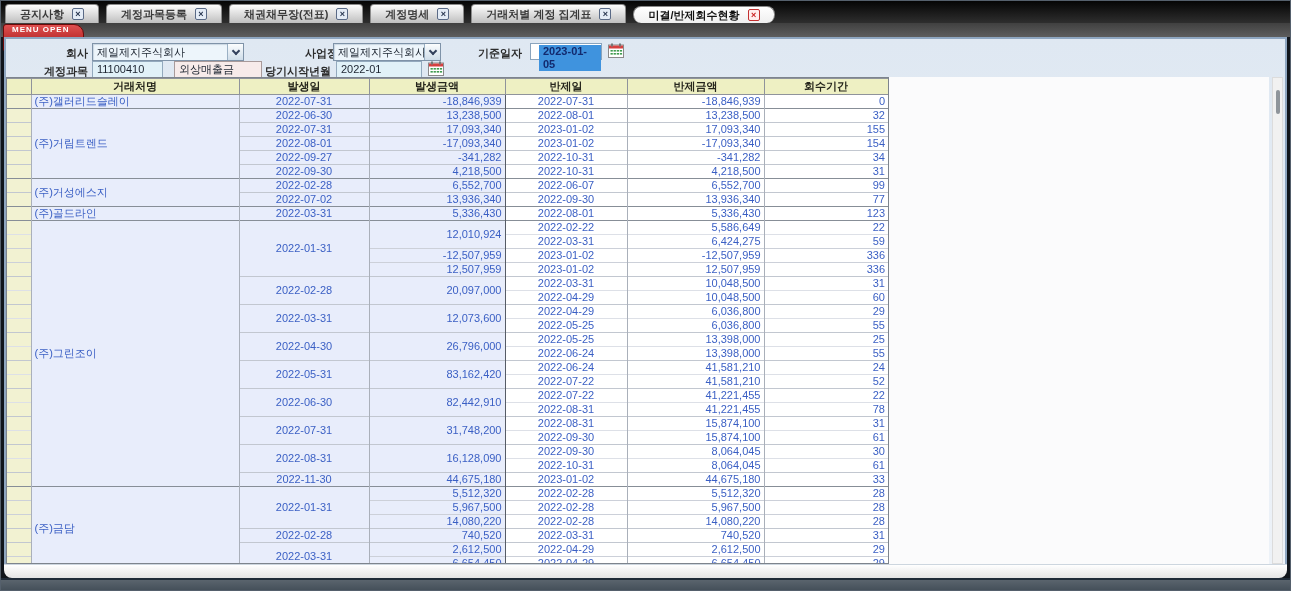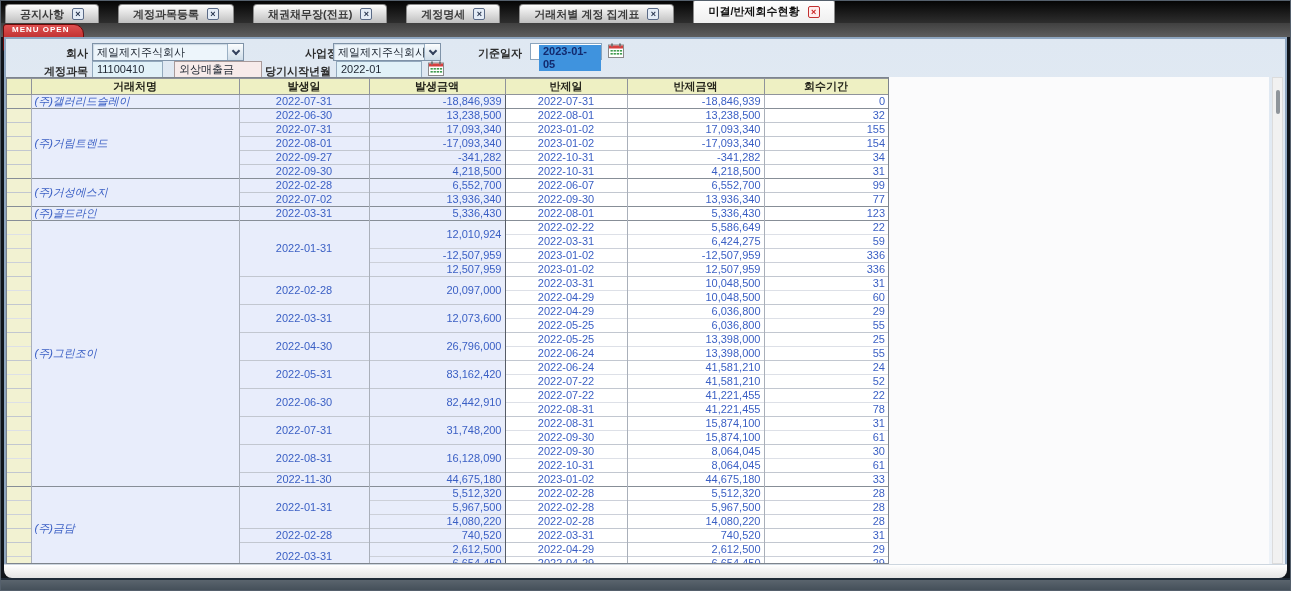--- a/index.html
+++ b/index.html
@@ -2,24 +2,24 @@
 <html><head>
 <meta charset="utf-8">
 <style>
   * { margin:0; padding:0; box-sizing:border-box; }
   html,body { width:1291px; height:591px; font-family:"Liberation Sans","DejaVu Sans",sans-serif; }
   .window { position:relative; width:1291px; height:591px; background:#10151b; overflow:hidden; border:1px solid #55606c; }
 
   
   .tabbar { position:absolute; top:0; left:0; right:0; height:22px;
             background:linear-gradient(#050505,#2e2e2e); display:flex; align-items:flex-end; padding-left:4px; }
-  .tab { display:flex; align-items:center; justify-content:center; gap:8px; height:19px; margin-right:19px;
+  .tab { display:flex; align-items:center; justify-content:center; gap:8px; height:19px; margin-right:7px;
          padding:0 14px; border:1px solid #8b8b8b; border-bottom:none; border-radius:4px 4px 0 0;
          background:linear-gradient(#fdfdfd,#bfbfbf); color:#3a3a3a; font-size:11px; font-weight:bold; cursor:pointer; }
-  .tab.active { height:24px; background:linear-gradient(#ffffff,#efefef); color:#111; }
+  .tab.active { height:17px; background:linear-gradient(#ffffff,#efefef); color:#111;border-radius:8px; }
   .tab-close { width:12px; height:12px; font-size:9px; line-height:10px; text-align:center;
                background:#e4ecf6; border:1px solid #5a6a86; color:#24324c; border-radius:2px; }
   .tab.active .tab-close { background:#ffecec; border-color:#c23030; color:#c81818; font-weight:bold; }
 
   
   .menuband { position:absolute; top:22px; left:0; right:0; height:14px;
               background:linear-gradient(#404040,#5d5d5d); }
   .menu-open { position:absolute; top:1px; left:2px; height:28px; padding:0 14px 0 8px;
                background:linear-gradient(#e05050,#9e1212); border:1px solid #6e0808;
                border-radius:3px 10px 10px 3px; color:#fff; font-size:8px; font-weight:bold;
@@ -56,21 +56,21 @@
   #grid { border-collapse:collapse; table-layout:fixed; width:881px; font-size:11px; }
   #grid th { background:#eef0c3; color:#26261c; font-weight:bold; height:15px;
              border:1px solid #8f939b; font-size:11px; }
   #grid td { height:13px; line-height:13px; padding:0 3px; color:#3a5fc4;
              border-left:1px solid #aab0ba; border-top:1px solid #dde0e7;
              overflow:hidden; white-space:nowrap; }
   #grid tr.grp-start td { border-top:1px solid #878e97; }
   #grid tr.occ-start td { border-top:1px solid #c2c7d0; }
   #grid tr.ent-start td { border-top:1px solid #ccd0d9; }
   .c-sel   { background:#f2f2d2; border-left:none !important; }
-  .c-cust  { background:#e8edfb; text-align:left;font-style:italic; }
+  .c-cust  { background:#e8edfb; text-align:left; }
   .c-odate { background:#e8edfb; text-align:center; }
   .c-oamt  { background:#e8edfb; text-align:right; border-right:1px solid #565c66; }
   .c-sdate { background:#fff; text-align:center; }
   .c-samt  { background:#fff; text-align:right; }
   .c-days  { background:#fff; text-align:right; }
 
   
   .vscroll { position:absolute; top:38px; right:2px; width:11px; height:487px;
              background:#f1f1f1; border:1px solid #dcdcdc; }
   .vthumb { position:absolute; top:12px; left:3px; width:4px; height:24px; background:#8f959b; border-radius:2px; }

